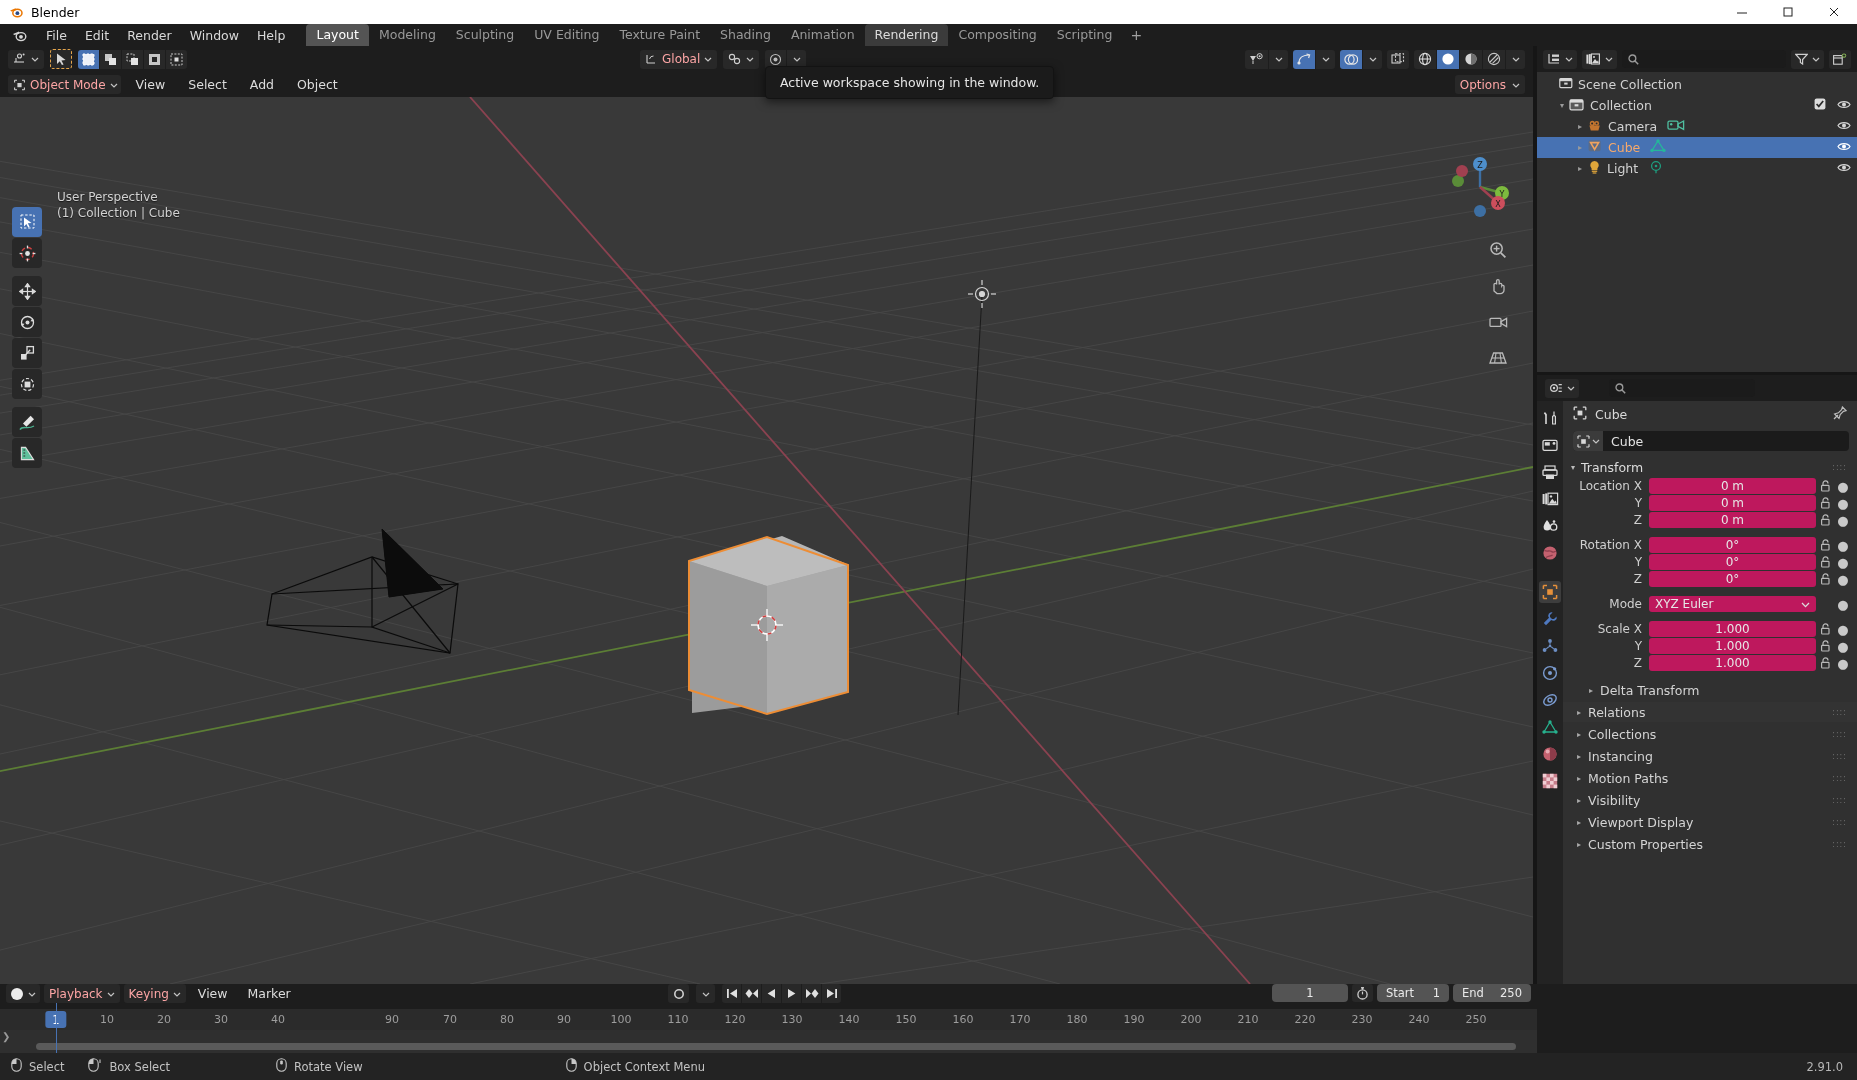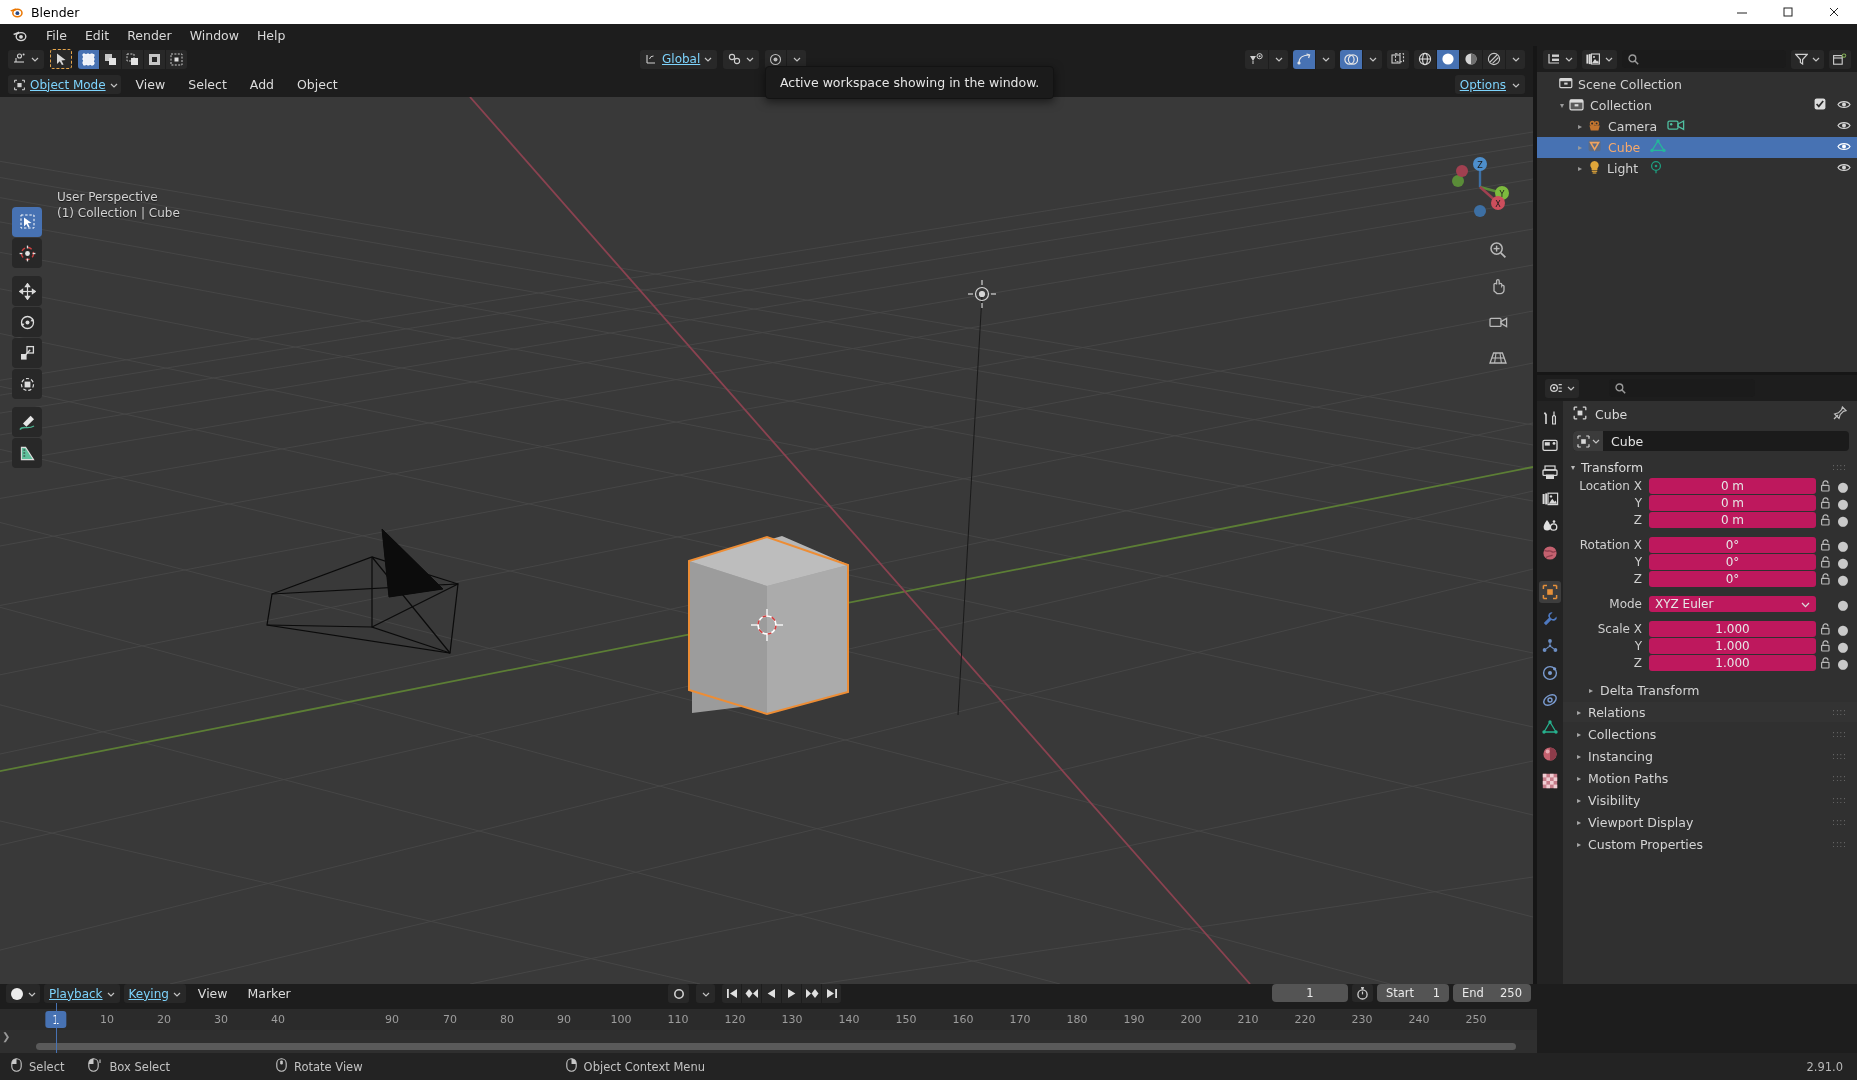--- a/index.html
+++ b/index.html
@@ -69,21 +69,21 @@
     padding:0 4px;
   }
   .hbtn.sel { background:#4772b3; }
   .hbtn.on  { background:#4772b3; }
   .seg { display:flex; gap:1px; }
   .seg .hbtn { border-radius:0; }
   .seg .hbtn:first-child { border-radius:3px 0 0 3px; }
   .seg .hbtn:last-child { border-radius:0 3px 3px 0; }
   .dd {
     height:19px; background:#282828; border-radius:3px; display:flex; align-items:center;
-    gap:4px; padding:0 5px; color:#7dd3fc; font-size:12px;text-decoration:underline;
+    gap:4px; padding:0 5px; color:#fca5a5; font-size:12px;
   }
   .menu-s { font-size:12.5px; color:#dcdcdc; padding:2px 8px; border-radius:3px; }
 
   .vp-canvas { position:absolute; top:51px; left:0; right:0; bottom:0; overflow:hidden; background:#393939; }
 
   .vp-text { position:absolute; left:57px; top:92px; font-size:12px; color:#d2d2d2; line-height:16px; text-shadow: 0 1px 1px rgba(0,0,0,.6);}
 
   .toolbar-left {
     position:absolute; left:12px; top:110px; width:30px;
     display:flex; flex-direction:column; gap:1px;
@@ -236,20 +236,33 @@
         <circle cx="9" cy="7.8" r="1.9" fill="#d6d6d6"></circle>
         <path d="M1 5 L7 2.4 L7 4.8 L2.3 6 Z" fill="#d6d6d6"></path>
       </svg>
     </span>
     <div style="display:flex;align-items:flex-end;">
       <span class="menu-item">File</span>
       <span class="menu-item">Edit</span>
       <span class="menu-item">Render</span>
       <span class="menu-item">Window</span>
       <span class="menu-item">Help</span>
+    </div>
+    <div class="ws-tabs">
+      <span class="ws-tab active">Layout</span>
+      <span class="ws-tab">Modeling</span>
+      <span class="ws-tab">Sculpting</span>
+      <span class="ws-tab">UV Editing</span>
+      <span class="ws-tab">Texture Paint</span>
+      <span class="ws-tab">Shading</span>
+      <span class="ws-tab">Animation</span>
+      <span class="ws-tab hover">Rendering</span>
+      <span class="ws-tab">Compositing</span>
+      <span class="ws-tab">Scripting</span>
+      <span class="ws-add">+</span>
     </div>
 
     <div class="topbar-right">
       <div class="datablock">
         <span class="db-icon">
           <svg width="15" height="13" viewBox="0 0 15 13">
             <path d="M5 1.5 C2.5 4.5 1.5 6.5 1.5 8 A3.5 3.5 0 0 0 8.5 8 C8.5 6.5 7.5 4.5 5 1.5 Z" fill="#e3e3e3"></path>
             <circle cx="11" cy="2.6" r="1.2" fill="#e3e3e3"></circle>
             <circle cx="10.6" cy="7.4" r="3" fill="none" stroke="#e3e3e3" stroke-width="1.2"></circle>
           </svg>

